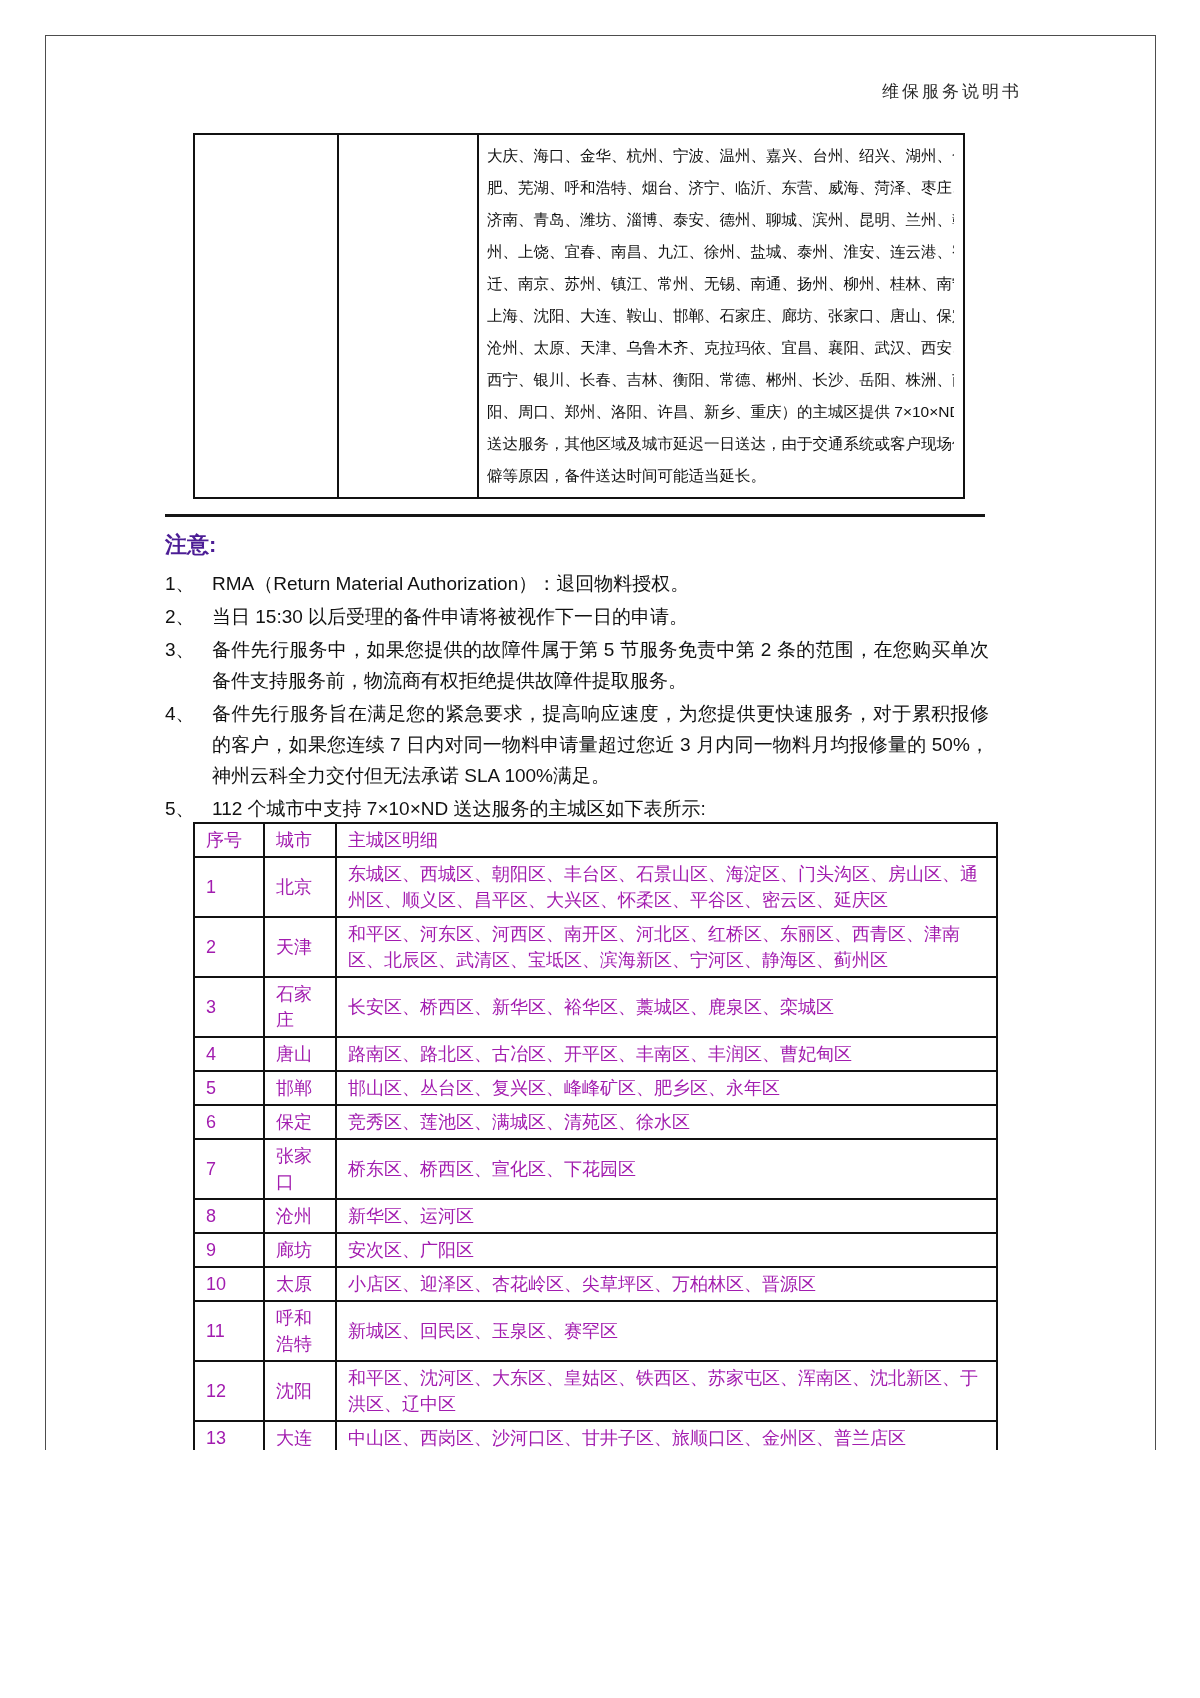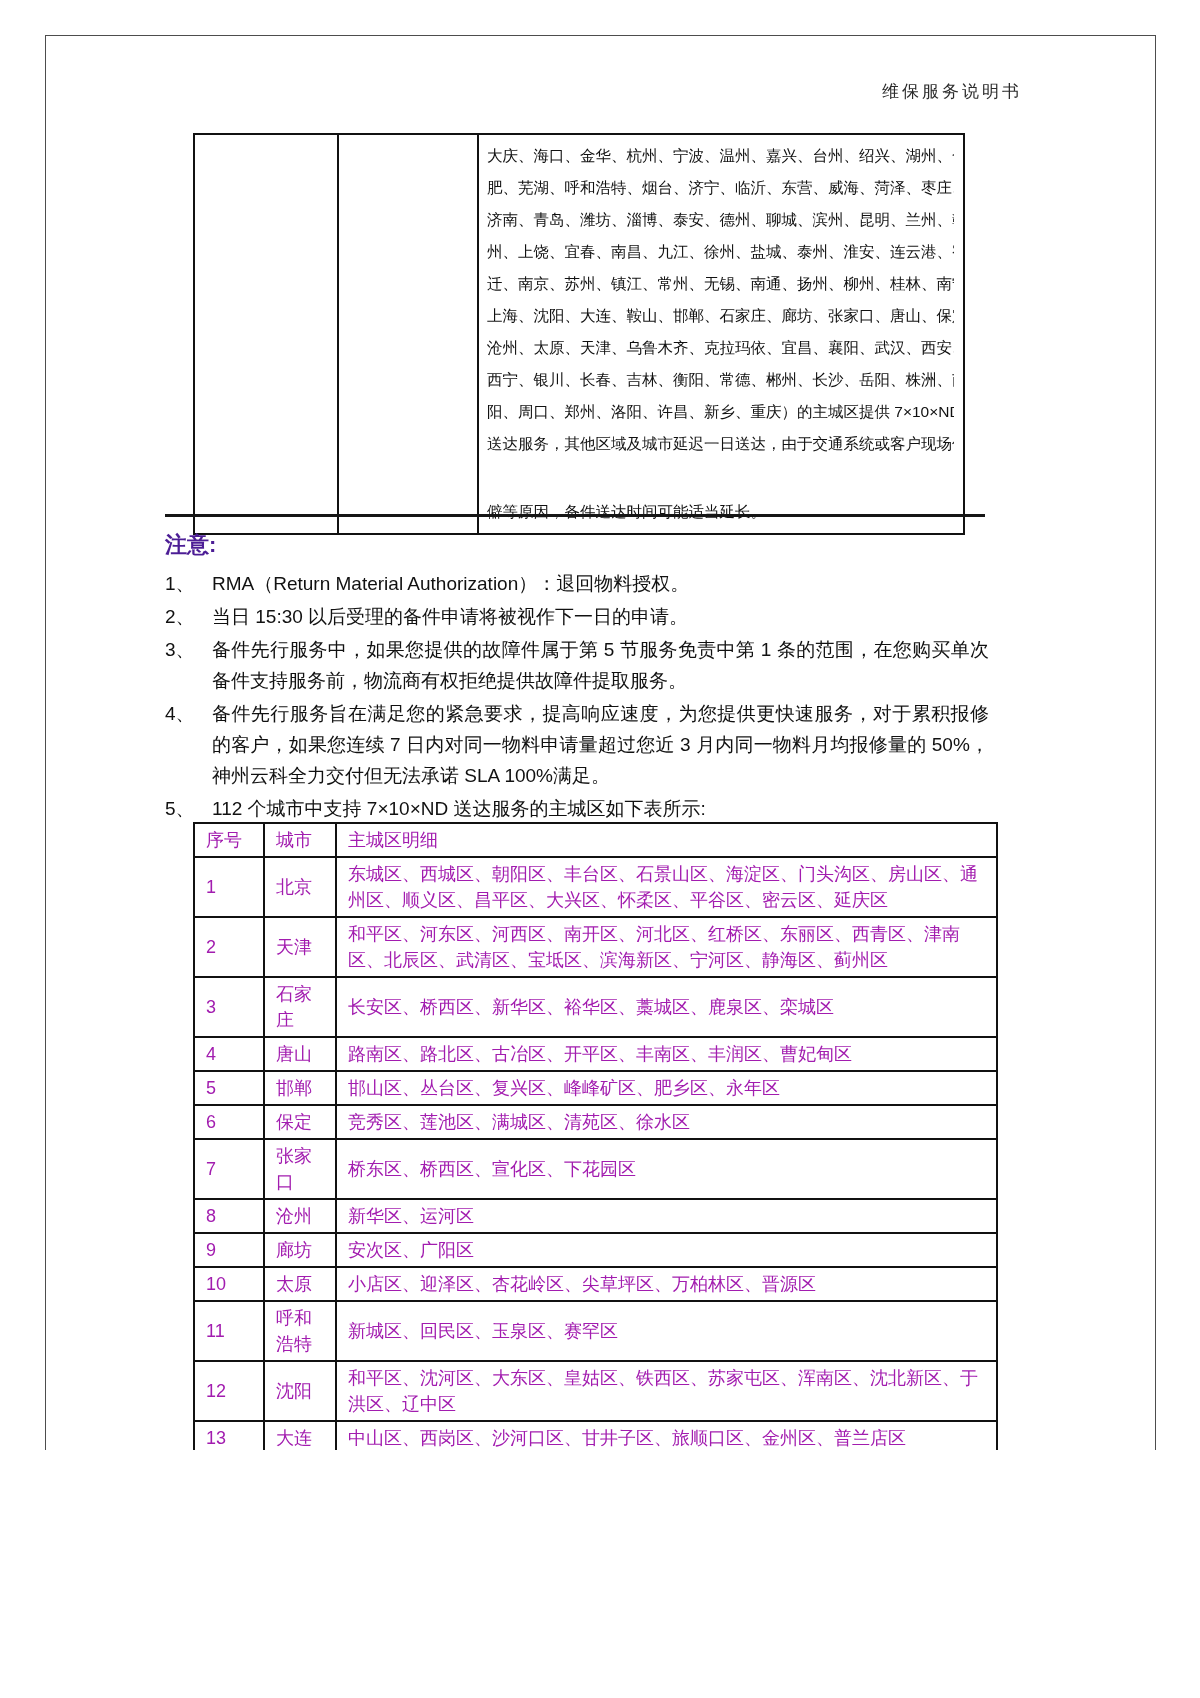--- a/index.html
+++ b/index.html
@@ -20,21 +20,21 @@
   .top-table {
     position:absolute; left:193px; top:133px; width:770px;
     border-collapse:collapse; table-layout:fixed;
   }
   .top-table td { border:2px solid #111; vertical-align:top; }
   .delivery-cell { padding:5px 9px 5px 8px; overflow:hidden; }
   .tline {
     font-size:15.5px; line-height:32px; color:#111;
     text-align:justify; text-align-last:justify; overflow:hidden; white-space:nowrap;
   }
-  .tline:last-child { text-align-last:left;margin-top:36px; }
+  .tline:last-child { text-align-last:left; }
   
   .divider { position:absolute; left:165px; top:514px; width:820px; height:3px; background:#161616; }
   
   .notes { position:absolute; left:165px; top:531px; width:824px; }
   .notes-title { font-size:22px; font-weight:bold; line-height:28px; margin-bottom:9px; color:#4c1d95; }
   .note-item { display:flex; font-size:19px; line-height:31px; margin-bottom:2px; color:#111; }
   .note-num { flex:0 0 47px; width:47px; }
   .note-text { flex:1; text-align:justify; }
   
   .district-table {
@@ -99,21 +99,21 @@
         <div class="note-item">
           <span class="note-num">1、</span>
           <span class="note-text">RMA（Return Material Authorization）：退回物料授权。</span>
         </div>
         <div class="note-item">
           <span class="note-num">2、</span>
           <span class="note-text">当日 15:30 以后受理的备件申请将被视作下一日的申请。</span>
         </div>
         <div class="note-item">
           <span class="note-num">3、</span>
-          <span class="note-text">备件先行服务中，如果您提供的故障件属于第 5 节服务免责中第 1 条的范围，在您购买单次备件支持服务前，物流商有权拒绝提供故障件提取服务。</span>
+          <span class="note-text">备件先行服务中，如果您提供的故障件属于第 5 节服务免责中第 2 条的范围，在您购买单次备件支持服务前，物流商有权拒绝提供故障件提取服务。</span>
         </div>
         <div class="note-item">
           <span class="note-num">4、</span>
           <span class="note-text">备件先行服务旨在满足您的紧急要求，提高响应速度，为您提供更快速服务，对于累积报修的客户，如果您连续 7 日内对同一物料申请量超过您近 3 月内同一物料月均报修量的 50%，神州云科全力交付但无法承诺 SLA 100%满足。</span>
         </div>
         <div class="note-item">
           <span class="note-num">5、</span>
           <span class="note-text">112 个城市中支持 7×10×ND 送达服务的主城区如下表所示:</span>
         </div>
       </div>

